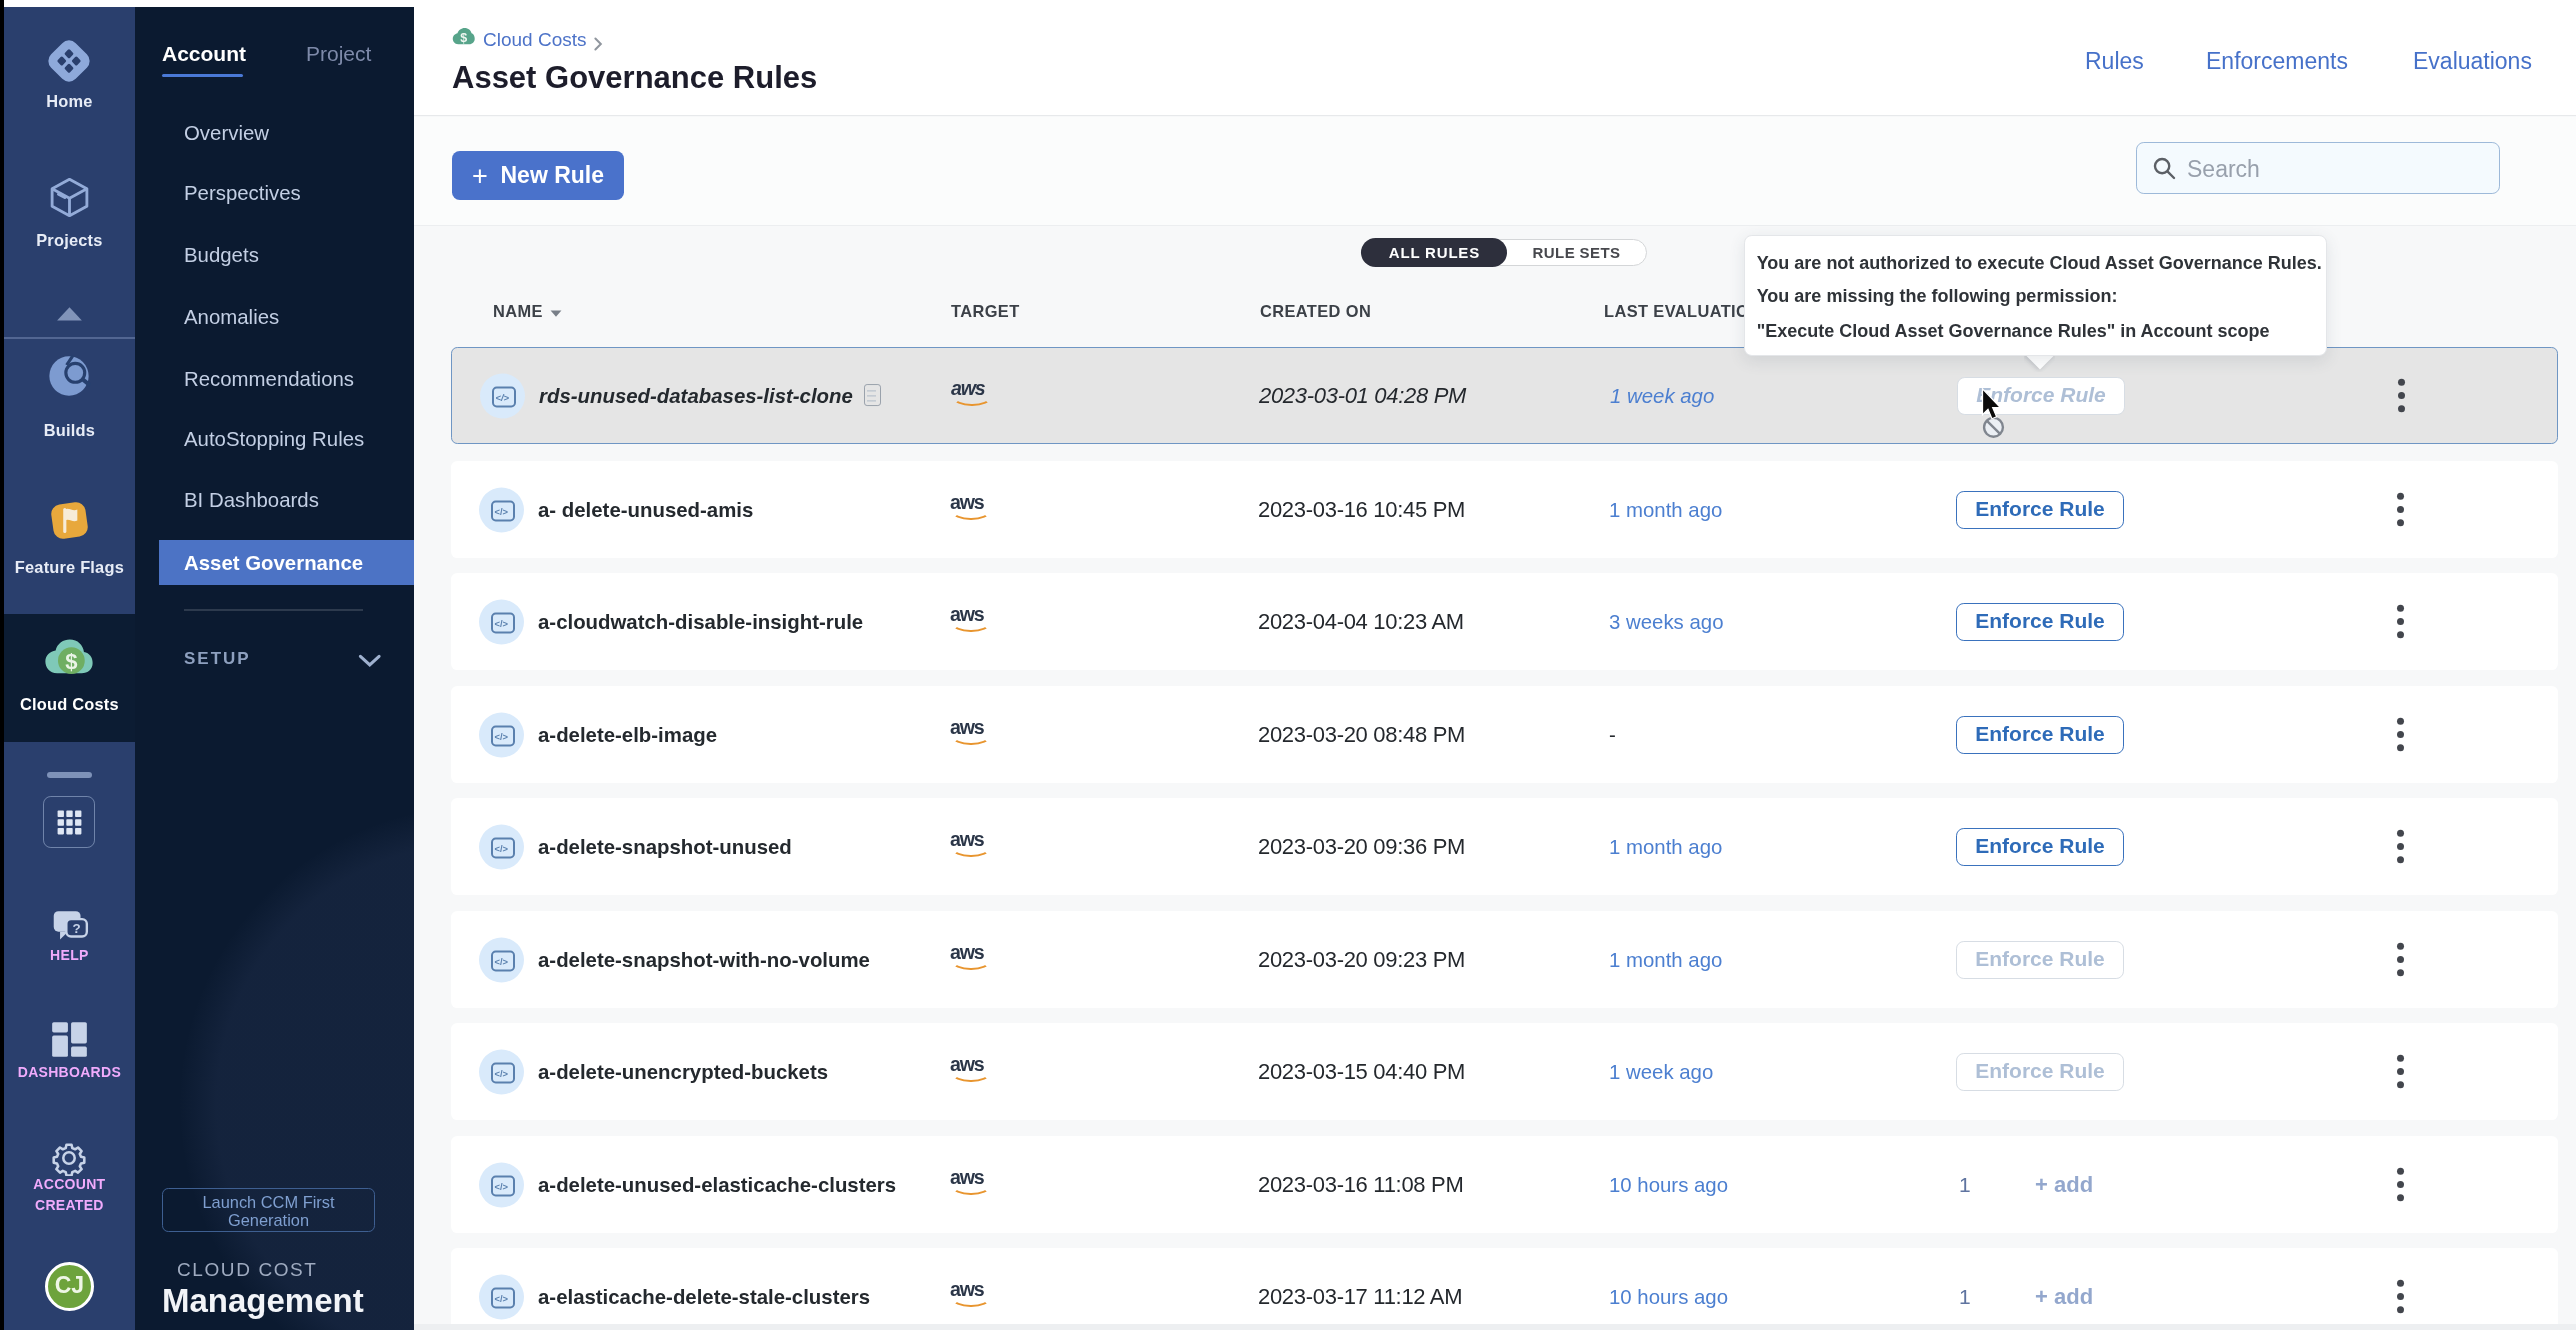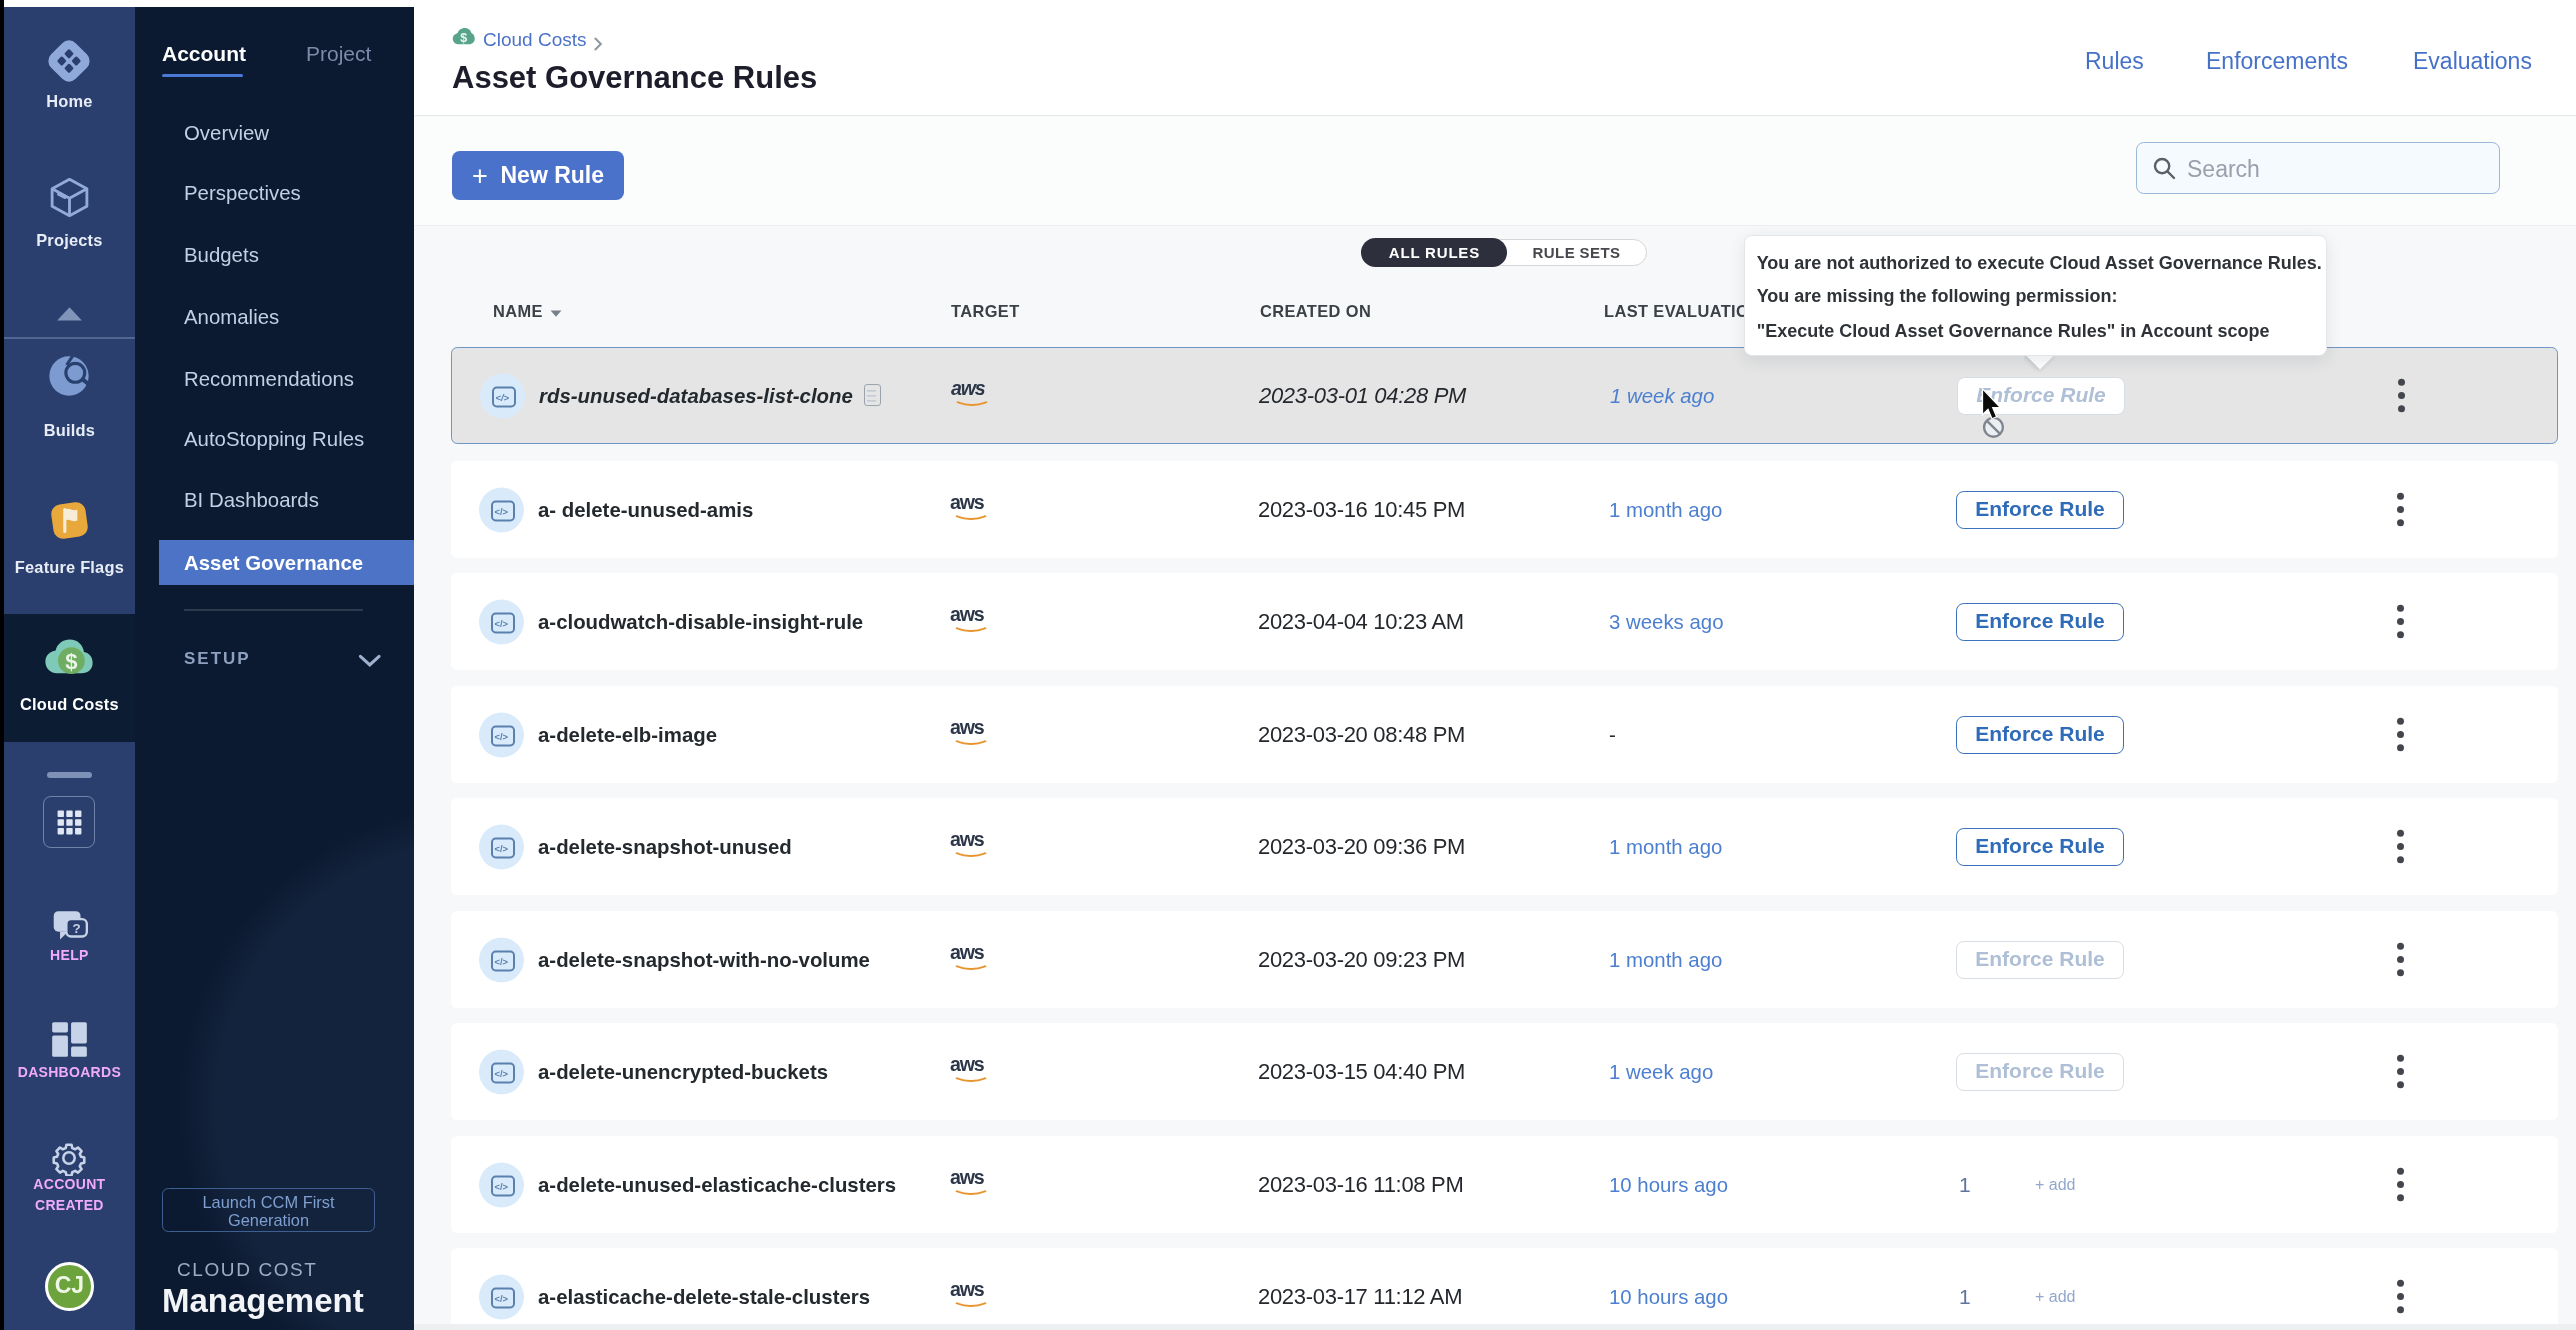--- a/index.html
+++ b/index.html
@@ -44,21 +44,21 @@
 .hdr { position:absolute; top:295px; color:#3c4148; font-size:16.4px; font-weight:bold; letter-spacing:0.4px; }
 .row { position:absolute; left:37px; width:2107px; height:97px; background:#fff; border-radius:6.3px; }
 .row .name { position:absolute; left:87px; top:50%; transform:translateY(-50%); color:#24292e; font-size:20.4px; font-weight:bold; }
 .row .ruleicon { position:absolute; left:28px; top:50%; transform:translateY(-50%); width:45px; height:45px; border-radius:50%; background:#d9eafb; }
 .row .date { position:absolute; left:807px; top:50%; transform:translateY(-50%); color:#24282d; font-size:22px; letter-spacing:-0.3px; }
 .row .ago { position:absolute; left:1158px; top:50%; transform:translateY(-50%); color:#4c7fd0; font-size:20.4px; }
 .row .enforce { position:absolute; left:1505px; top:50%; transform:translateY(-50%); width:168px; height:38px; border:1.6px solid #3a72bd; border-radius:7.8px; color:#2e6bb8; font-size:21px; font-weight:bold; text-align:center; line-height:34px; background:#fff; }
 .row .enforce.dis { border-color:#d7dde4; color:#aebfd6; }
 .row .dots { position:absolute; left:1946px; top:50%; transform:translateY(-50%); width:7.8px; height:38px; }
 .row .cnt { position:absolute; left:1508px; top:50%; transform:translateY(-50%); color:#5f74a0; font-size:21px; }
-.row .addlink { position:absolute; left:1584px; top:50%; transform:translateY(-50%); color:#93a7cd; font-size:16px; font-weight:400; }
+.row .addlink { position:absolute; left:1584px; top:50%; transform:translateY(-50%); color:#93a7cd; font-size:22px; font-weight:700; }
 .aws { position:absolute; left:499px; top:50%; transform:translateY(-50%); width:39px; height:30px; }
 .aws:before { content:"aws"; position:absolute; left:0; top:-3.9px; font-size:19.6px; font-weight:bold; color:#2b3648; letter-spacing:-1.2px; }
 .aws:after { content:""; position:absolute; left:1.6px; top:8.6px; width:34px; height:13.3px; border:2.3px solid transparent; border-bottom-color:#e8952f; border-radius:50%; }
 .ruleicon:before { content:""; position:absolute; left:11.7px; top:13.3px; width:20.4px; height:17px; border:2px solid #5a80ae; border-radius:4.7px; }
 .ruleicon:after { content:"</>"; position:absolute; left:13.3px; top:18px; width:18px; text-align:center; font-size:9.4px; font-weight:bold; color:#5a80ae; }
 .dots:before { content:""; position:absolute; left:0; top:15px; width:7px; height:7px; border-radius:50%; background:#43464d; box-shadow:0 -13.3px 0 #43464d, 0 13.3px 0 #43464d; }
 
 
 #tooltip { position:absolute; left:1330px; top:228px; width:583px; height:121px; background:#fff; border:0.8px solid #e4e6e9; border-radius:7.8px; box-shadow:0 4.7px 15.7px rgba(60,70,90,.12); }
 #tooltip .tl { position:absolute; left:11.7px; width:558px; color:#2f3338; font-size:18px; font-weight:600; white-space:nowrap; }

